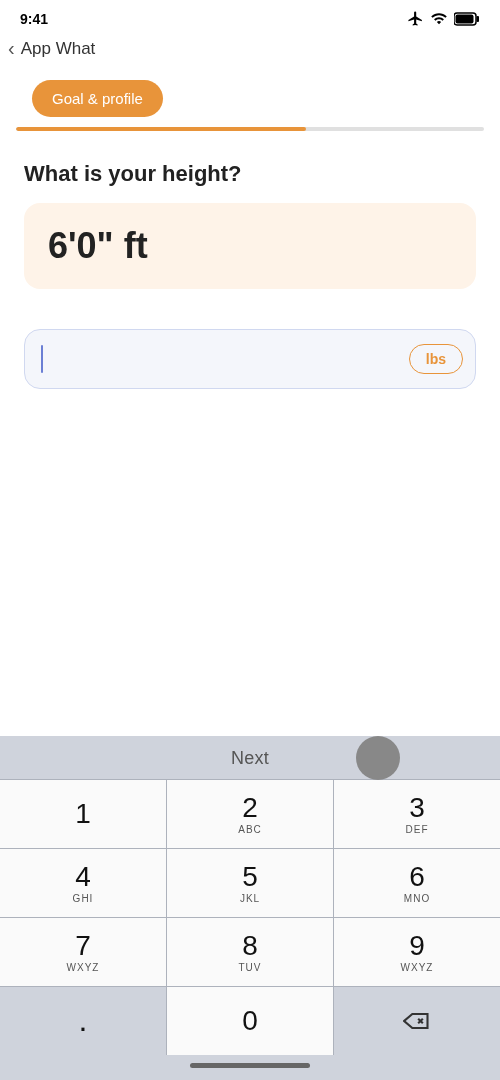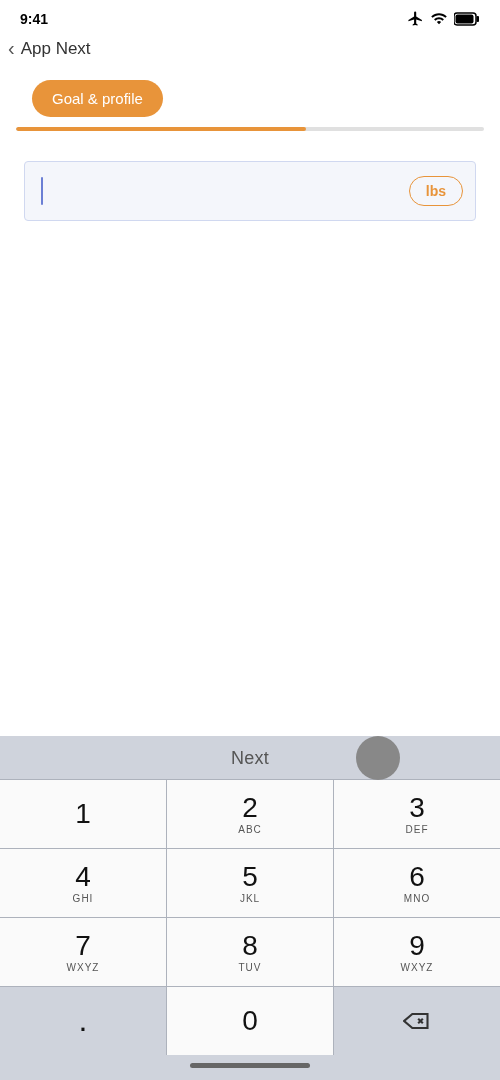--- a/index.html
+++ b/index.html
@@ -113,21 +113,21 @@
       font-weight: 600;
       color: #222;
     }
 
     
     .weight-input-wrapper {
       position: relative;
       display: flex;
       align-items: center;
       border: 1.5px solid #D0D8F0;
-      border-radius: 4px;
+      border-radius: 16px;
       background: #F4F6FB;
       padding: 14px 16px;
       min-height: 60px;
     }
     .weight-cursor {
       width: 2px;
       height: 28px;
       background: #6B7FD4;
       border-radius: 1px;
       animation: blink 1s step-end infinite;
@@ -269,35 +269,41 @@
       <rect x="0" y="1" width="22" height="12" rx="3" ry="3" stroke="#000" stroke-width="1.5" fill="none"></rect>
       <rect x="22.5" y="4" width="2.5" height="6" rx="1" fill="#000"></rect>
       <rect x="1.5" y="2.5" width="18" height="9" rx="2" fill="#000"></rect>
     </svg>
   </div>
 </div>
 
 <div class="nav-bar">
   <button class="back-btn">
     <span class="back-chevron">‹</span>
-    <span>App Next</span>
+    <span>App What</span>
   </button>
 </div>
 
 <div class="progress-area">
   <button class="goal-btn">Goal &amp; profile</button>
   <div style="margin-top:10px;">
     <div class="progress-track">
       <div class="progress-fill" style="width:62%"></div>
     </div>
   </div>
 </div>
 
 <div class="content">
 
+  <div>
+    <div class="question-label">What is your height?</div>
+    <div class="height-box">
+      <span class="height-value">6'0" ft</span>
+    </div>
+  </div>
 
   <div>
     <div class="weight-input-wrapper">
       <div class="weight-cursor"></div>
       <button class="weight-unit-btn">lbs</button>
     </div>
   </div>
 
 </div>
 

